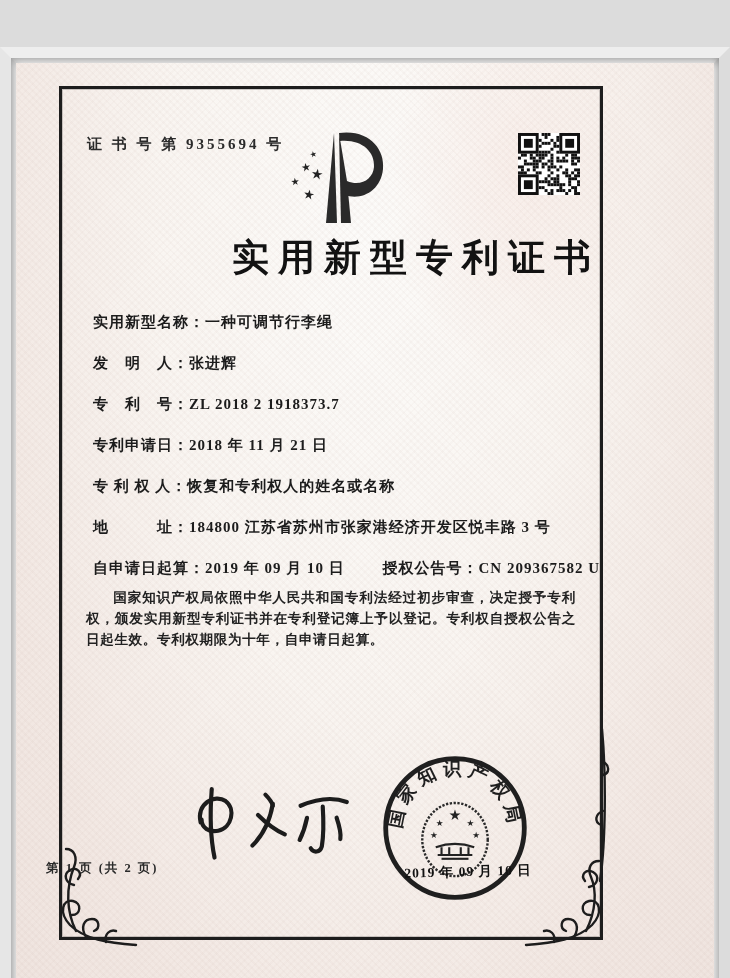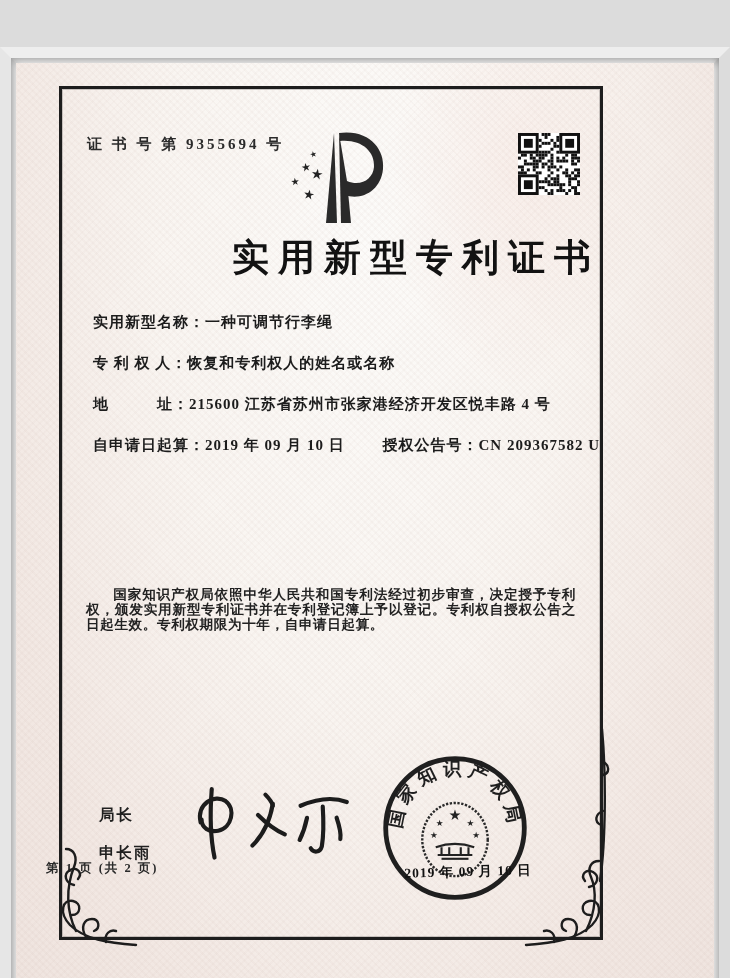--- a/index.html
+++ b/index.html
@@ -51,21 +51,21 @@
   }
 
   .fields { position:absolute; left:31px; top:224px; width:480px; }
   .frow { height:41px; font-size:15px; color:#1c1c1c; white-space:nowrap; }
   .flabel { font-weight:700; letter-spacing:1px; }
   .fvalue { font-weight:600; letter-spacing:1px; }
   .fpair2 { margin-left:34px;text-align:center; }
 
   .body-text {
     position:absolute; left:24px; top:498px; width:490px;
-    font-size:13.6px; line-height:15px; text-align:justify;
+    font-size:13.6px; line-height:21px; text-align:justify;
     color:#222; font-weight:600; letter-spacing:.6px;
   }
   .body-text p { margin:0; text-indent:2em; }
 
   .signer { position:absolute; left:37px; top:716px; font-size:15.5px;
             font-weight:700; color:#1f1f1f; letter-spacing:2px; }
   .signer div { margin-bottom:17px; }
 
   .signature { position:absolute; left:122px; top:682px; width:185px; height:112px; }
 
@@ -270,43 +270,48 @@
             </svg>
         </div>
 
         <div class="title">实用新型专利证书</div>
 
         <div class="fields">
           <div class="frow">
             <span class="flabel">实用新型名称：</span><span class="fvalue">一种可调节行李绳</span>
           </div>
           <div class="frow">
+            <span class="flabel">发　明　人：</span><span class="fvalue">张进辉</span>
+          </div>
+          <div class="frow">
+            <span class="flabel">专　利　号：</span><span class="fvalue">ZL 2018 2 1918373.7</span>
+          </div>
+          <div class="frow">
+            <span class="flabel">专利申请日：</span><span class="fvalue">2018 年 11 月 21 日</span>
+          </div>
+          <div class="frow">
             <span class="flabel">专 利 权 人：</span><span class="fvalue">恢复和专利权人的姓名或名称</span>
           </div>
           <div class="frow">
-            <span class="flabel">地　　　址：</span><span class="fvalue">215600 江苏省苏州市张家港经济开发区悦丰路 4 号</span>
+            <span class="flabel">地　　　址：</span><span class="fvalue">184800 江苏省苏州市张家港经济开发区悦丰路 3 号</span>
           </div>
           <div class="frow">
             <span>
               <span class="flabel">自申请日起算：</span><span class="fvalue">2019 年 09 月 10 日</span>
             </span>
             <span class="fpair2">
               <span class="flabel">授权公告号：</span><span class="fvalue">CN 209367582 U</span>
             </span>
           </div>
         </div>
 
         <div class="body-text">
           <p>国家知识产权局依照中华人民共和国专利法经过初步审查，决定授予专利权，颁发实用新型专利证书并在专利登记簿上予以登记。专利权自授权公告之日起生效。专利权期限为十年，自申请日起算。</p>
         </div>
 
-        <div class="signer">
-          <div>局长</div>
-          <div>申长雨</div>
-        </div>
 
         <div class="signature">
           <svg viewBox="0 0 200 110" width="185" height="112" fill="none" stroke="#1c1c1c" stroke-width="4.5" stroke-linecap="round">
             <path d="M30,14 C28,40 28,64 33,88"></path>
             <path d="M18,50 C13,30 33,19 45,27 C56,35 52,56 37,59 C27,61 19,56 19,47"></path>
             <path d="M88,20 C92,24 95,28 96,32"></path>
             <path d="M96,30 C93,48 86,63 74,75"></path>
             <path d="M80,42 C90,52 100,59 109,63"></path>
             <path d="M126,32 C145,24 163,23 176,28"></path>
             <path d="M150,33 C151,49 151,64 149,76 C147,83 140,83 137,78"></path>

